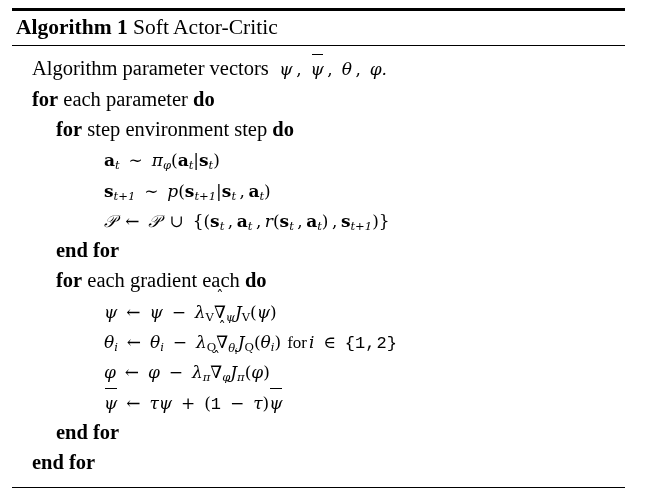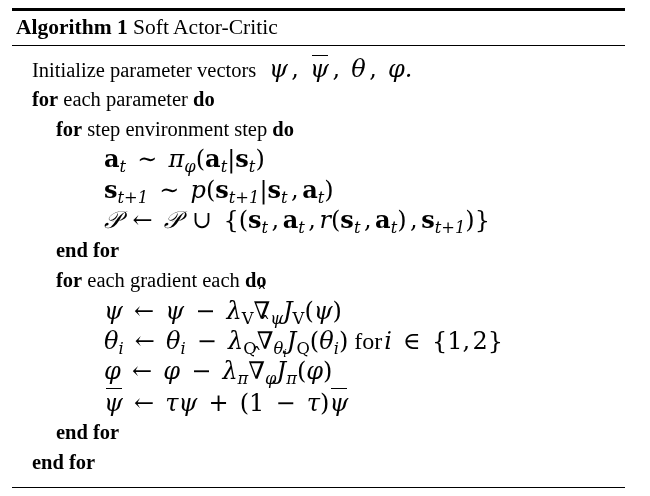--- a/index.html
+++ b/index.html
@@ -62,33 +62,33 @@
   .ind-0 { padding-left: 20px; }
   .ind-1 { padding-left: 44px; }
   .ind-3 { padding-left: 92px; }
 
   .kw { font-weight: bold; }
 
   
   .math {
     font-family: "DejaVu Serif", "Liberation Serif", serif;
     font-style: italic;
-    font-size: 24px;
+    font-size: 17px;
   }
   .math .up { font-style: normal; }
   .math .vec {
     font-style: normal;
     font-weight: bold;
   }
   .math .op {
     font-style: normal;
     padding: 0 3.5px;
   }
   .math .paren { font-style: normal; }
-  .math .num { font-style: normal; }
+  .math .num { font-style: normal; font-family: Liberation Mono, monospace; }
 
   sub, .sub {
     font-size: 0.68em;
     vertical-align: -0.3em;
     font-style: italic;
     line-height: 0;
   }
   .sub.upr { font-style: normal; }
 
   
@@ -140,21 +140,21 @@
 
   <div id="algo-title">
     <span class="kw">Algorithm 1</span><span class="caption">&nbsp;<span>Soft Actor-Critic</span></span>
   </div>
 
   <div class="rule-thin"></div>
 
   <div id="algo-body">
 
     <div class="line ind-0">
-      <span>Initialize parameter vectors</span>
+      <span>Algorithm parameter vectors</span>
       <span class="math">&nbsp;ψ<span class="op">,</span>&nbsp;<span class="obar">ψ</span><span class="op">,</span>&nbsp;θ<span class="op">,</span>&nbsp;φ.</span>
     </div>
 
     <div class="line ind-0">
       <span class="kw">for</span>
       <span>each parameter</span>
       <span class="kw">do</span>
     </div>
 
     <div class="line ind-1">

